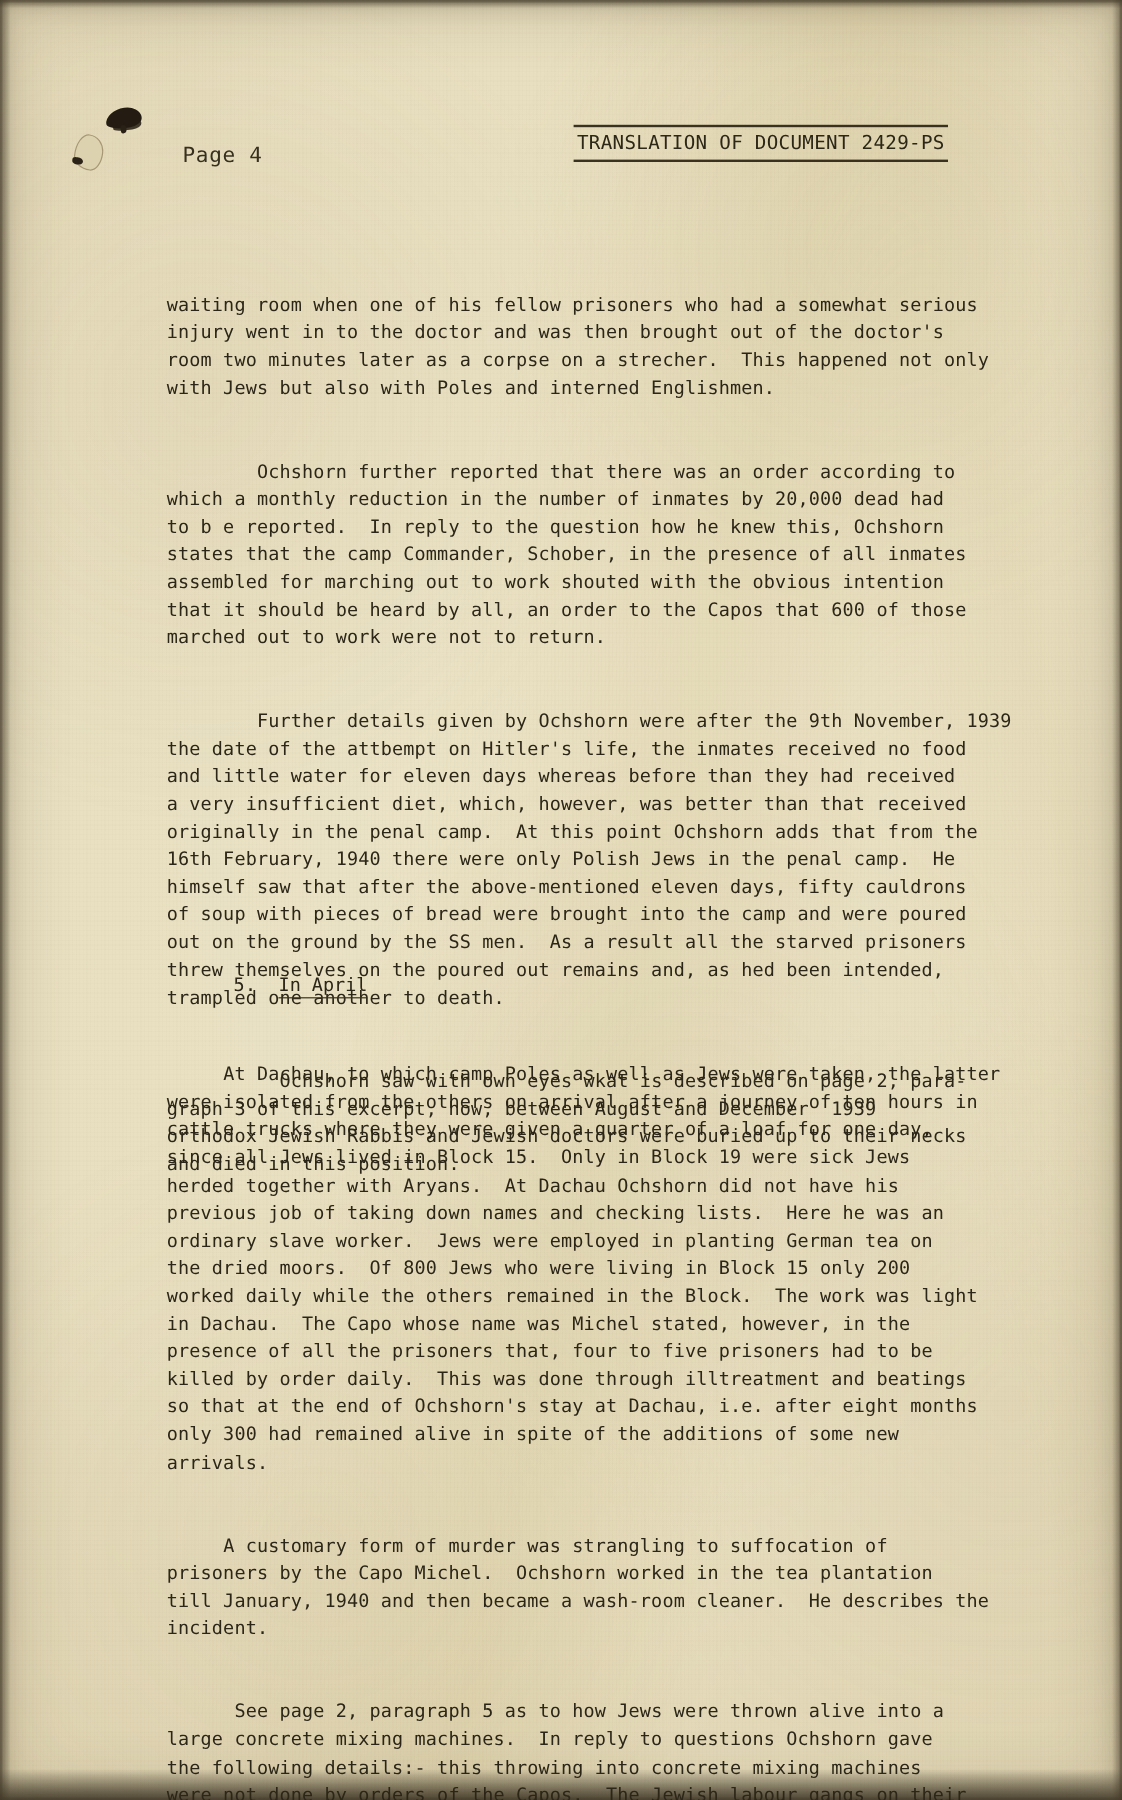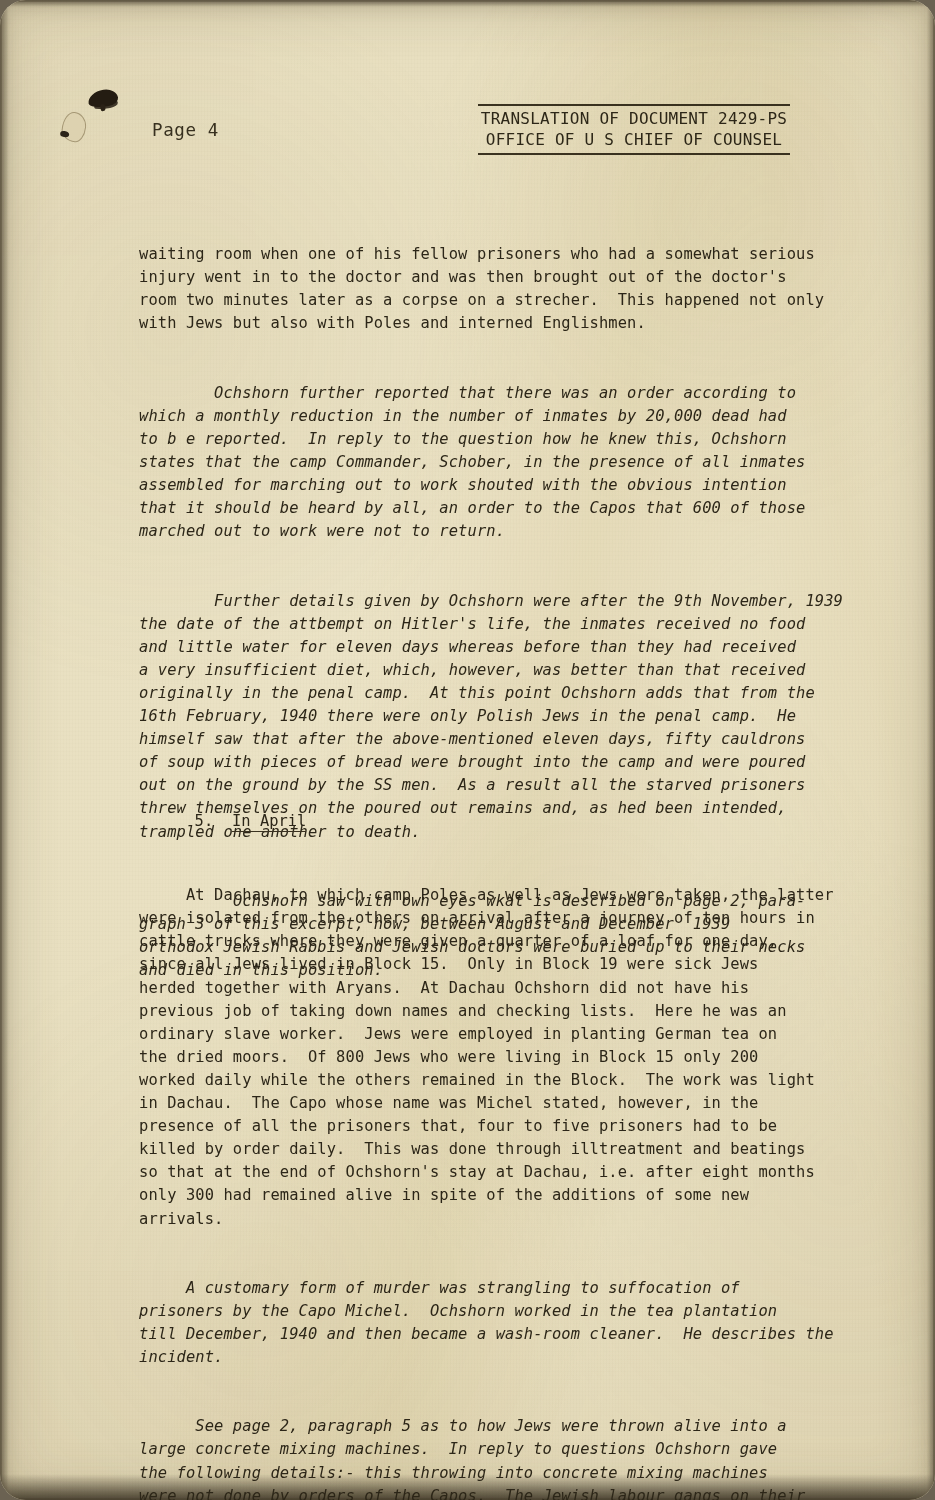--- a/index.html
+++ b/index.html
@@ -7,21 +7,20 @@
     padding: 0;
     background: #6b6252;
   }
   .page {
     position: relative;
     width: 935px;
     height: 1500px;
     overflow: hidden;
     background: #e9e0c2;
     font-family: "DejaVu Sans Mono", "Liberation Mono", monospace;
-    border-radius: 26px;
   }
 
   
   .paper-base {
     position: absolute;
     inset: 0;
     background:
       radial-gradient(115% 92% at 48% 44%, #ece4c8 0%, #e8dfc0 44%, #ded3b1 74%, #cdc09c 92%, #b9ab86 100%);
   }
   .paper-grain {
@@ -150,21 +149,21 @@
     left: 139px;
     top: 197px;
     width: 716px;
     font-size: 15.4px;
     line-height: 23.1px;
     letter-spacing: .12px;
     color: #2c2618;
     white-space: pre-wrap;
   }
   .para { margin: 0; }
-  .para + .para { margin-top: 0; font-style: italic; }
+  .para + .para { margin-top: 0; }
 
   .section-head {
     position: absolute;
     left: 139px;
     top: 787px;
     font-size: 15.4px;
     line-height: 23.1px;
     color: #2c2618;
     white-space: pre;
   }
@@ -209,21 +208,20 @@
   <div class="torn-mark"></div>
 
   <div class="content">
 
     <div class="header-row">
       <div class="page-label">Page 4</div>
 
       <div class="doc-heading">
         <div class="rule"></div>
         <div class="hline">TRANSLATION OF DOCUMENT 2429-PS</div>
-        <div class="hline">OFFICE OF U S CHIEF OF COUNSEL</div>
         <div class="rule bottom"></div>
       </div>
     </div>
 
     <div class="body-block">
       <p class="para">waiting room when one of his fellow prisoners who had a somewhat serious
 injury went in to the doctor and was then brought out of the doctor's
 room two minutes later as a corpse on a strecher.  This happened not only
 with Jews but also with Poles and interned Englishmen.</p>
       <p class="para">        Ochshorn further reported that there was an order according to
@@ -265,21 +263,21 @@
 the dried moors.  Of 800 Jews who were living in Block 15 only 200
 worked daily while the others remained in the Block.  The work was light
 in Dachau.  The Capo whose name was Michel stated, however, in the
 presence of all the prisoners that, four to five prisoners had to be
 killed by order daily.  This was done through illtreatment and beatings
 so that at the end of Ochshorn's stay at Dachau, i.e. after eight months
 only 300 had remained alive in spite of the additions of some new
 arrivals.</p>
       <p class="para">     A customary form of murder was strangling to suffocation of
 prisoners by the Capo Michel.  Ochshorn worked in the tea plantation
-till December, 1940 and then became a wash-room cleaner.  He describes the
+till January, 1940 and then became a wash-room cleaner.  He describes the
 incident.</p>
       <p class="para">      See page 2, paragraph 5 as to how Jews were thrown alive into a
 large concrete mixing machines.  In reply to questions Ochshorn gave
 the following details:- this throwing into concrete mixing machines
 were not done by orders of the Capos.  The Jewish labour gangs on their
 way to the tea plantations had to pass a working place where other
 prisoners were working as stone-breakers and at this spot the SS men on
 guard indulged in the pleasure of throwing the Jews who passed into
 the concrete mixing machine alive.</p>
     </div>

